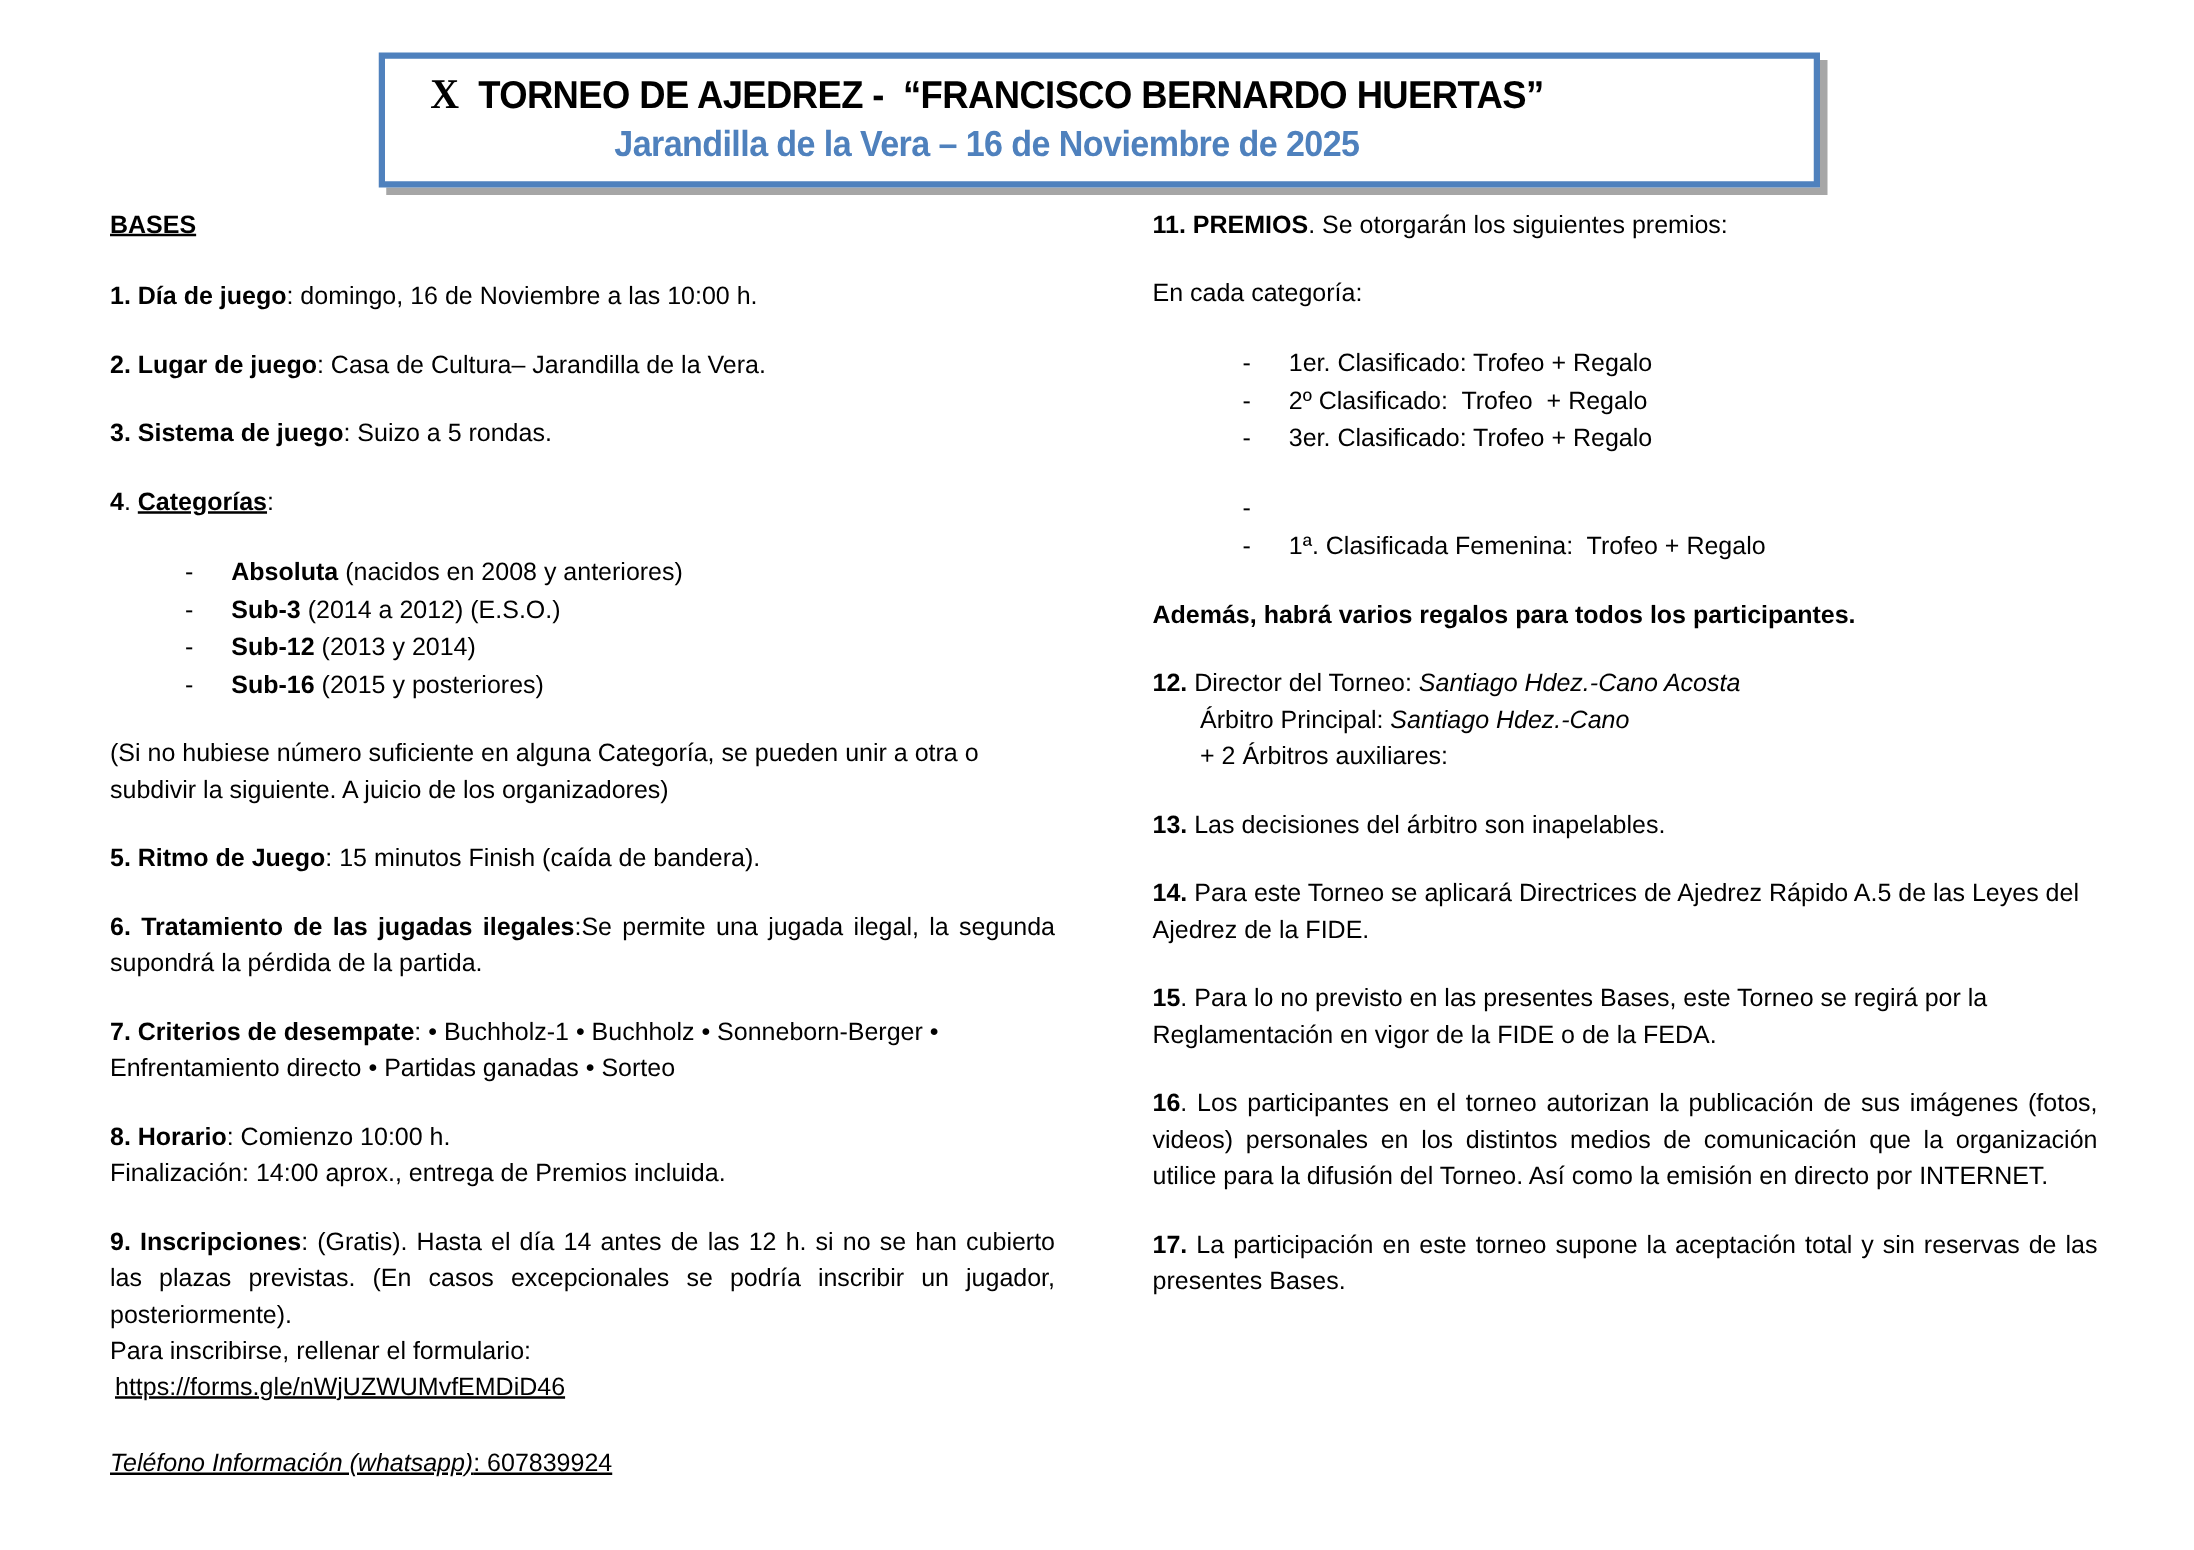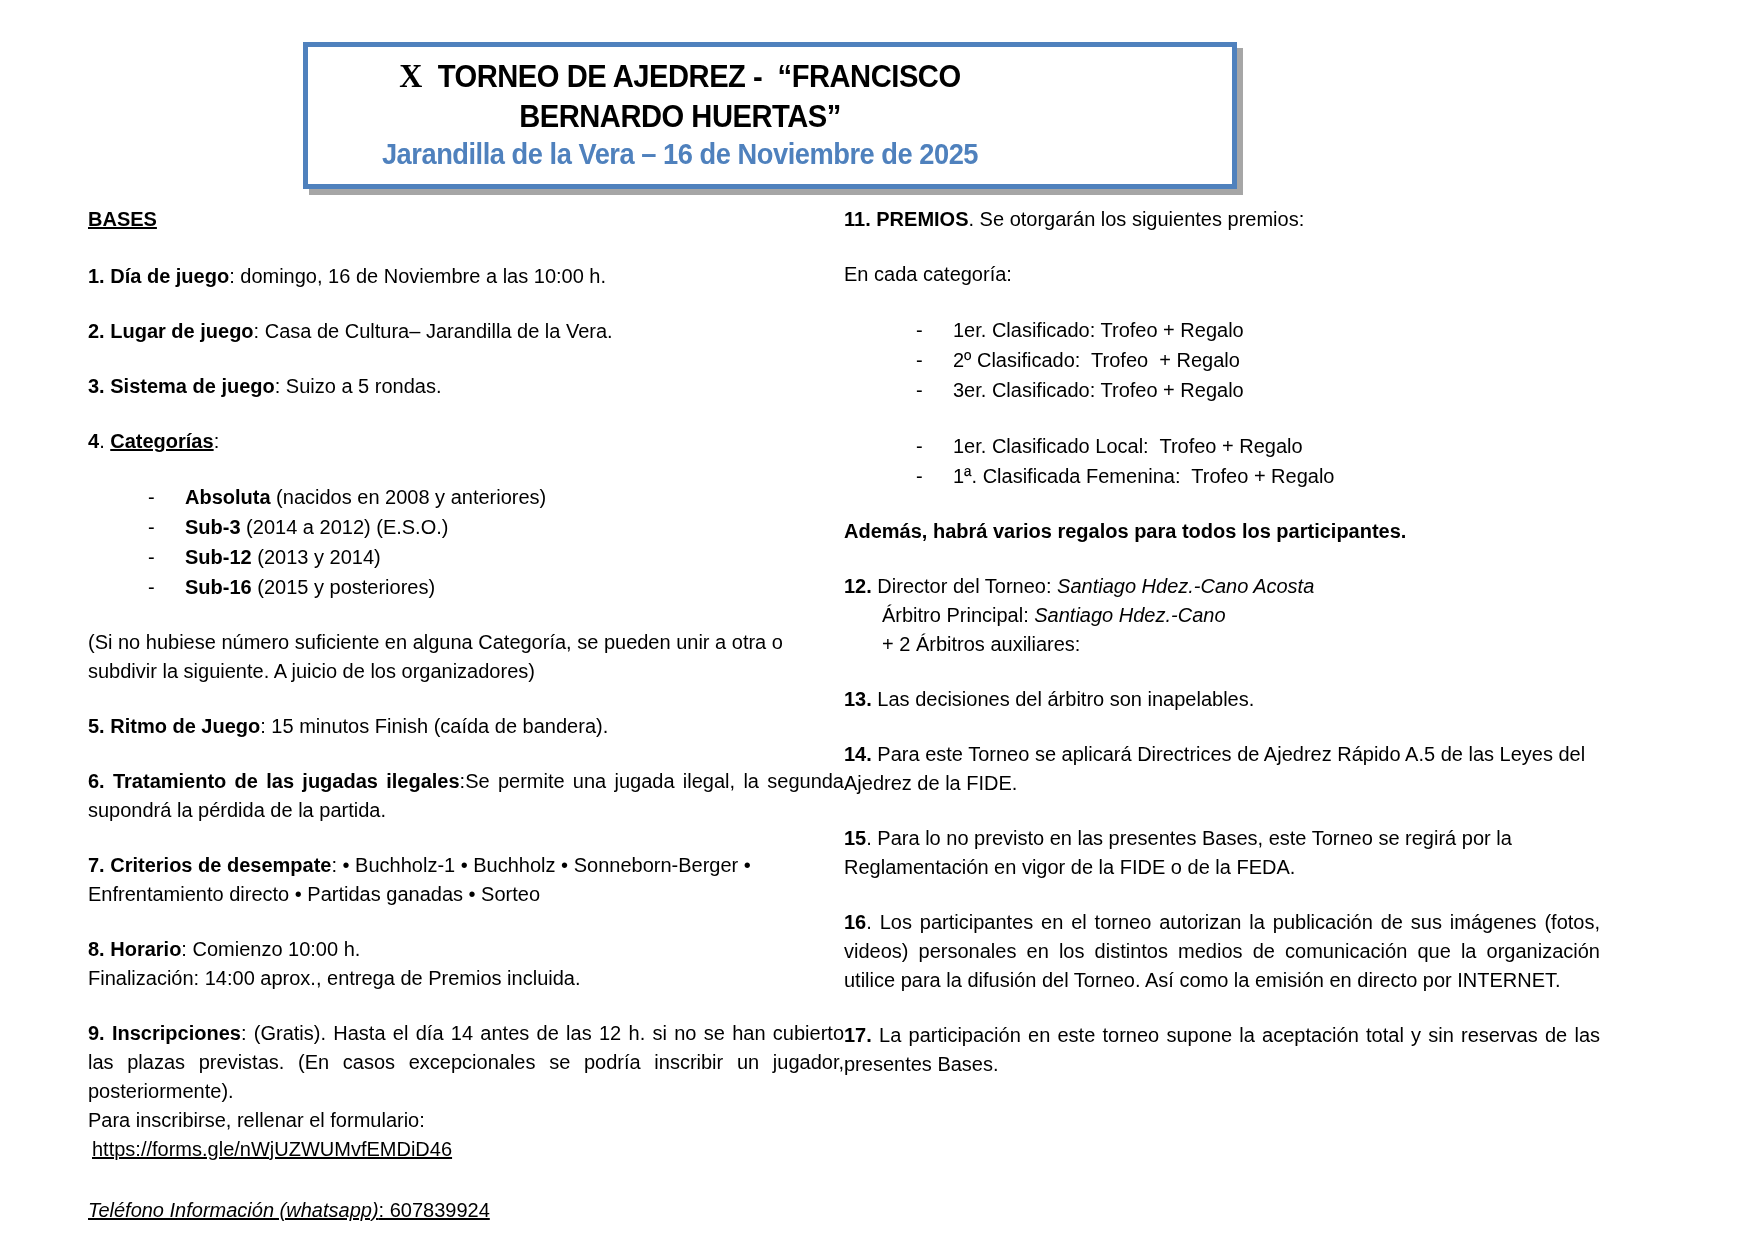--- a/index.html
+++ b/index.html
@@ -7,21 +7,21 @@
     position:relative;
     width:1755px;height:1240px;
     background:#ffffff;
     font-family:"Liberation Sans","DejaVu Sans",sans-serif;
     font-size:20px;line-height:1.45;color:#000;
     overflow:hidden;
   }
   
   .title-box{
     margin:42px 0 0 303px;
-    width:934px;
+    width:1153px;
     box-sizing:border-box;
     border:5px solid #4f81bd;
     background:#fff;
     box-shadow:6px 6px 0 #a6a6a6;
     padding:8px 180px 10px 0;
     text-align:center;
   }
   .title-line{
     font-weight:bold;
     font-size:31px;
@@ -41,21 +41,21 @@
     font-weight:bold;
     font-size:29px;
     line-height:1.3;
     color:#4f81bd;
     letter-spacing:-0.5px;
     transform:scaleX(0.94);
     transform-origin:50% 50%;
     white-space:pre-wrap;
   }
   
-  .columns{display:flex;padding:16px 0 0 88px;}
+  .columns{display:flex;gap:78px;padding:16px 0 0 88px;}
   .col{width:756px;flex:0 0 756px;}
   p{margin:0 0 26px 0;}
   .b{font-weight:bold;}
   .i{font-style:italic;}
   .bi{font-weight:bold;}
   .u{text-decoration:underline;}
   .just{text-align:justify;}
   .heading{font-weight:bold;text-decoration:underline;margin-bottom:28px;}
   .line{display:block;}
   .indent{padding-left:38px;}
@@ -154,21 +154,20 @@
             <span class="dash">-</span>
             <span class="txt">3er. Clasificado: Trofeo + Regalo</span>
           </div>
       </div>
 
       <div class="gap"></div>
 
       <div class="dashlist prz">
         <div class="li">
             <span class="dash">-</span>
-            <span class="txt">1er. Clasificado Local:  Trofeo + Regalo</span>
           </div>
         <div class="li">
             <span class="dash">-</span>
             <span class="txt">1ª. Clasificada Femenina:  Trofeo + Regalo</span>
           </div>
       </div>
 
       <p class="bi">Además, habrá varios regalos para todos los participantes.</p>
 
       <p>

